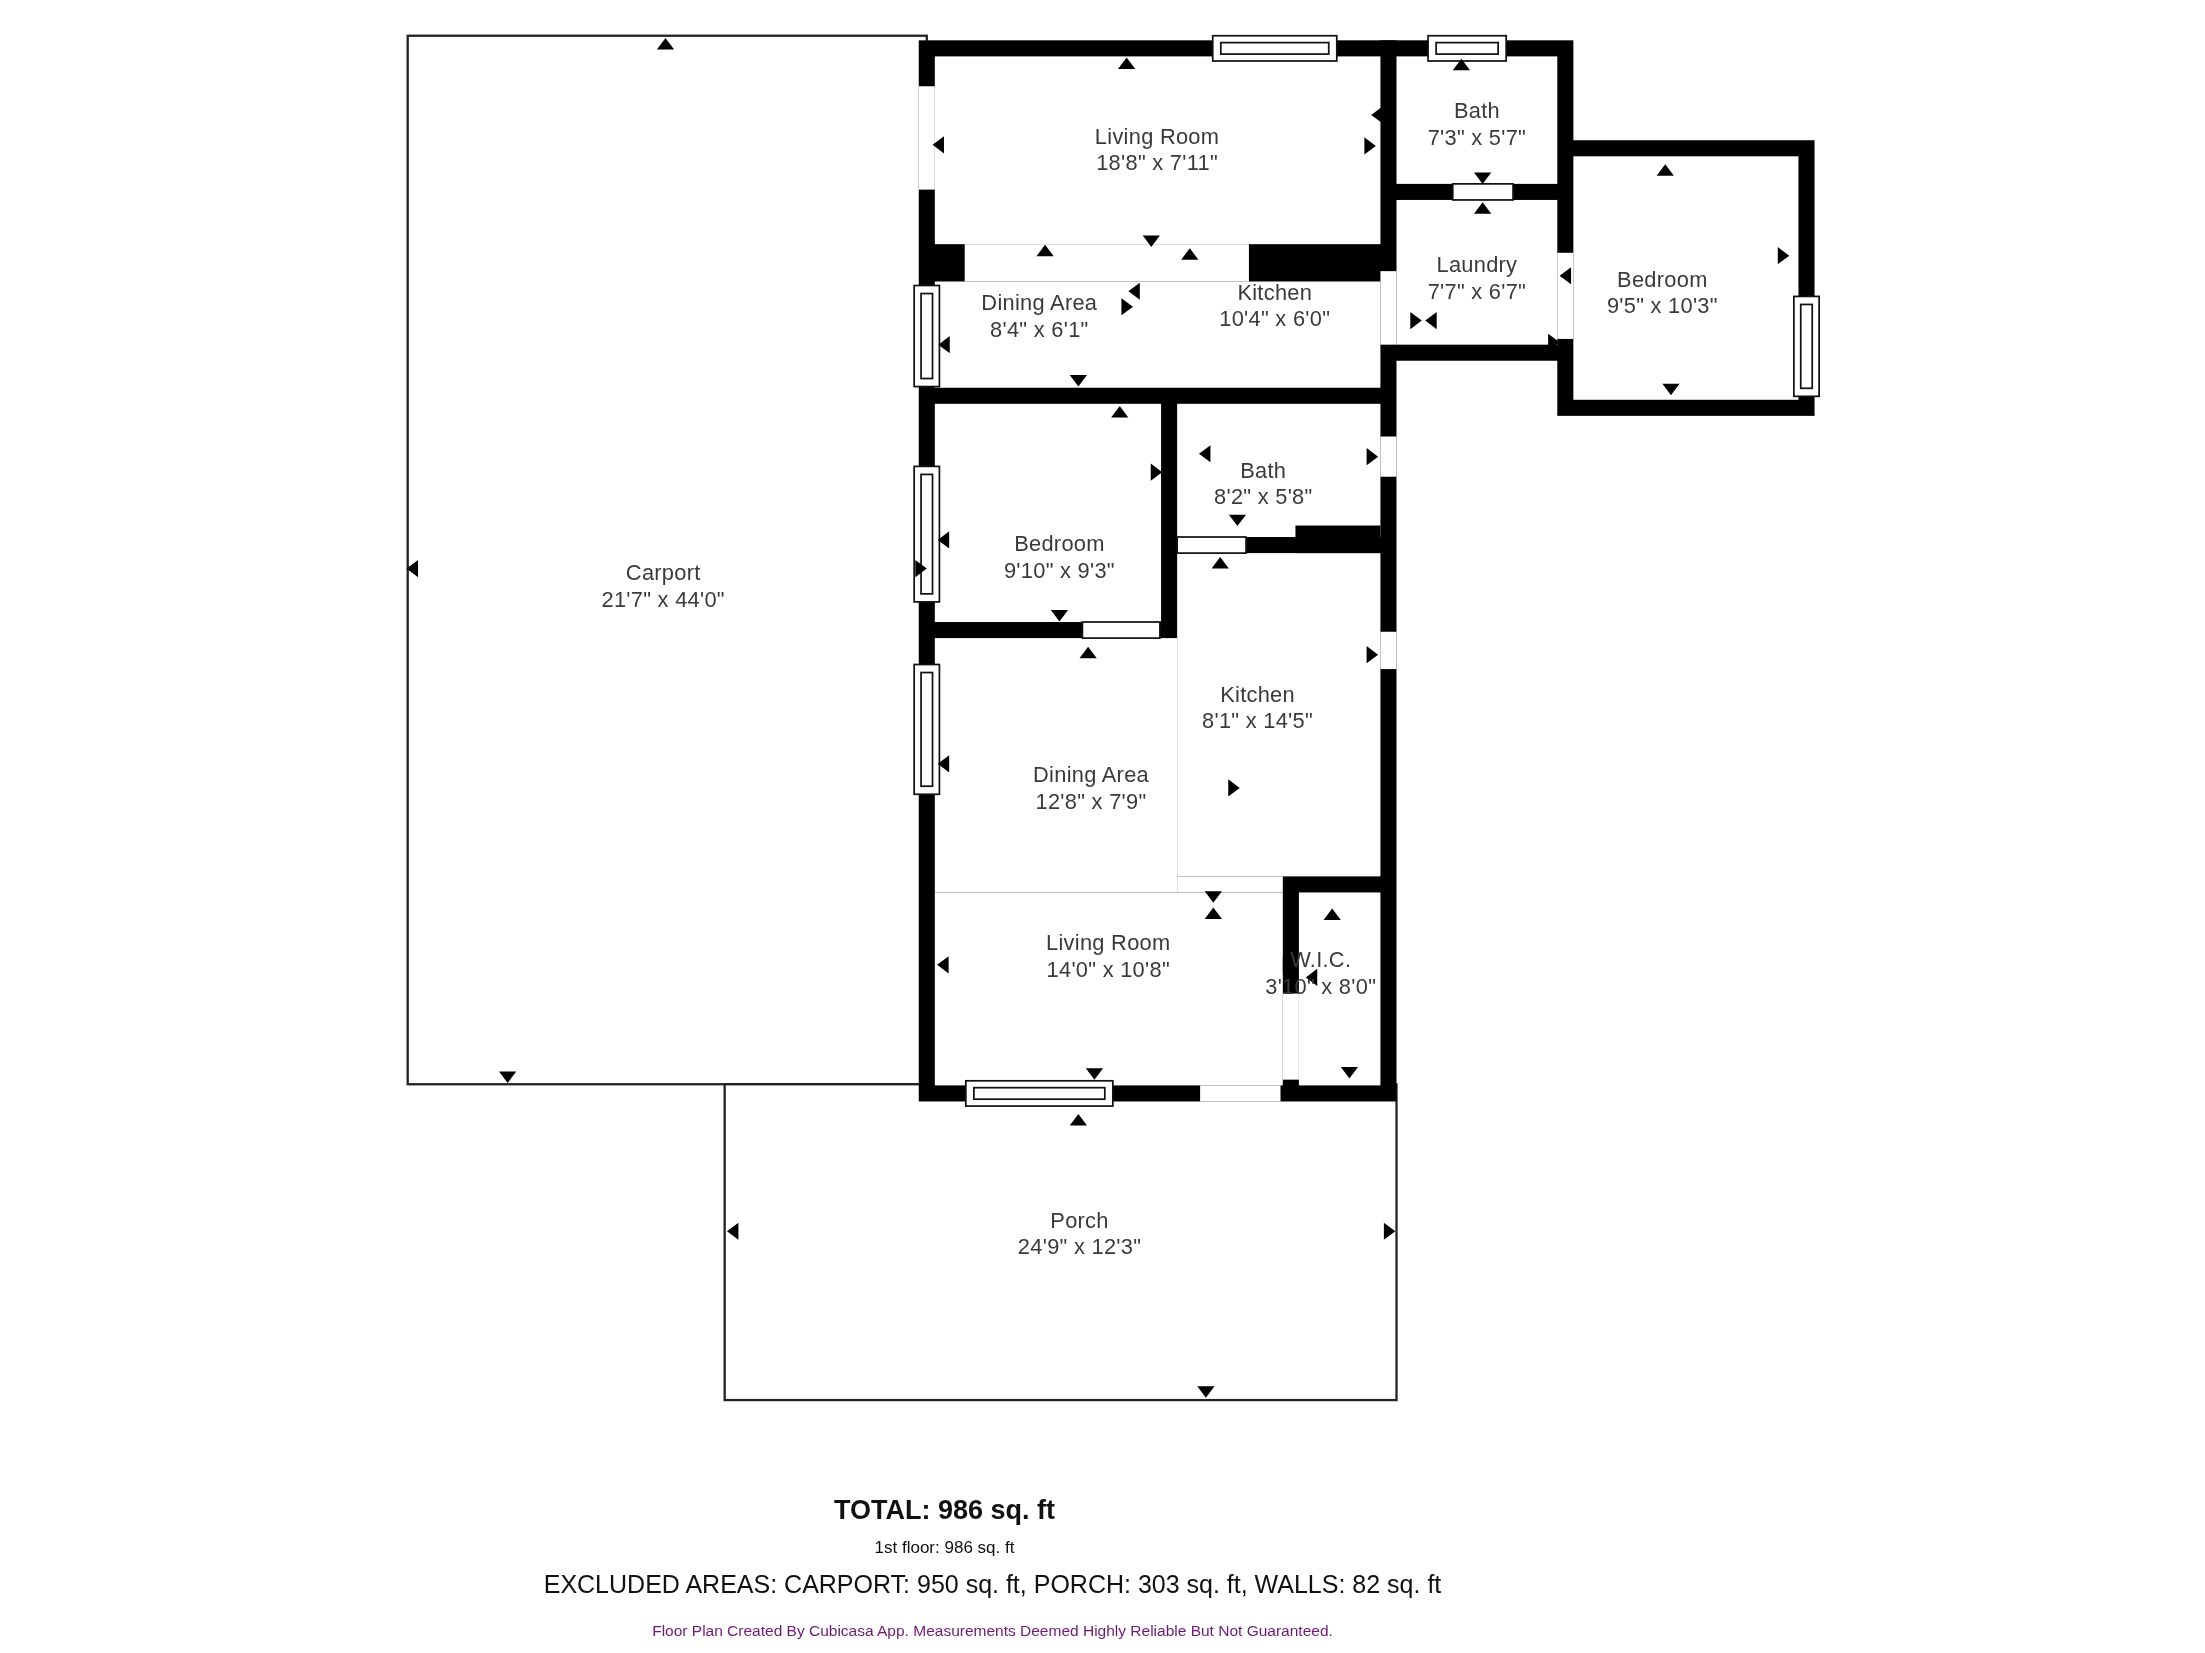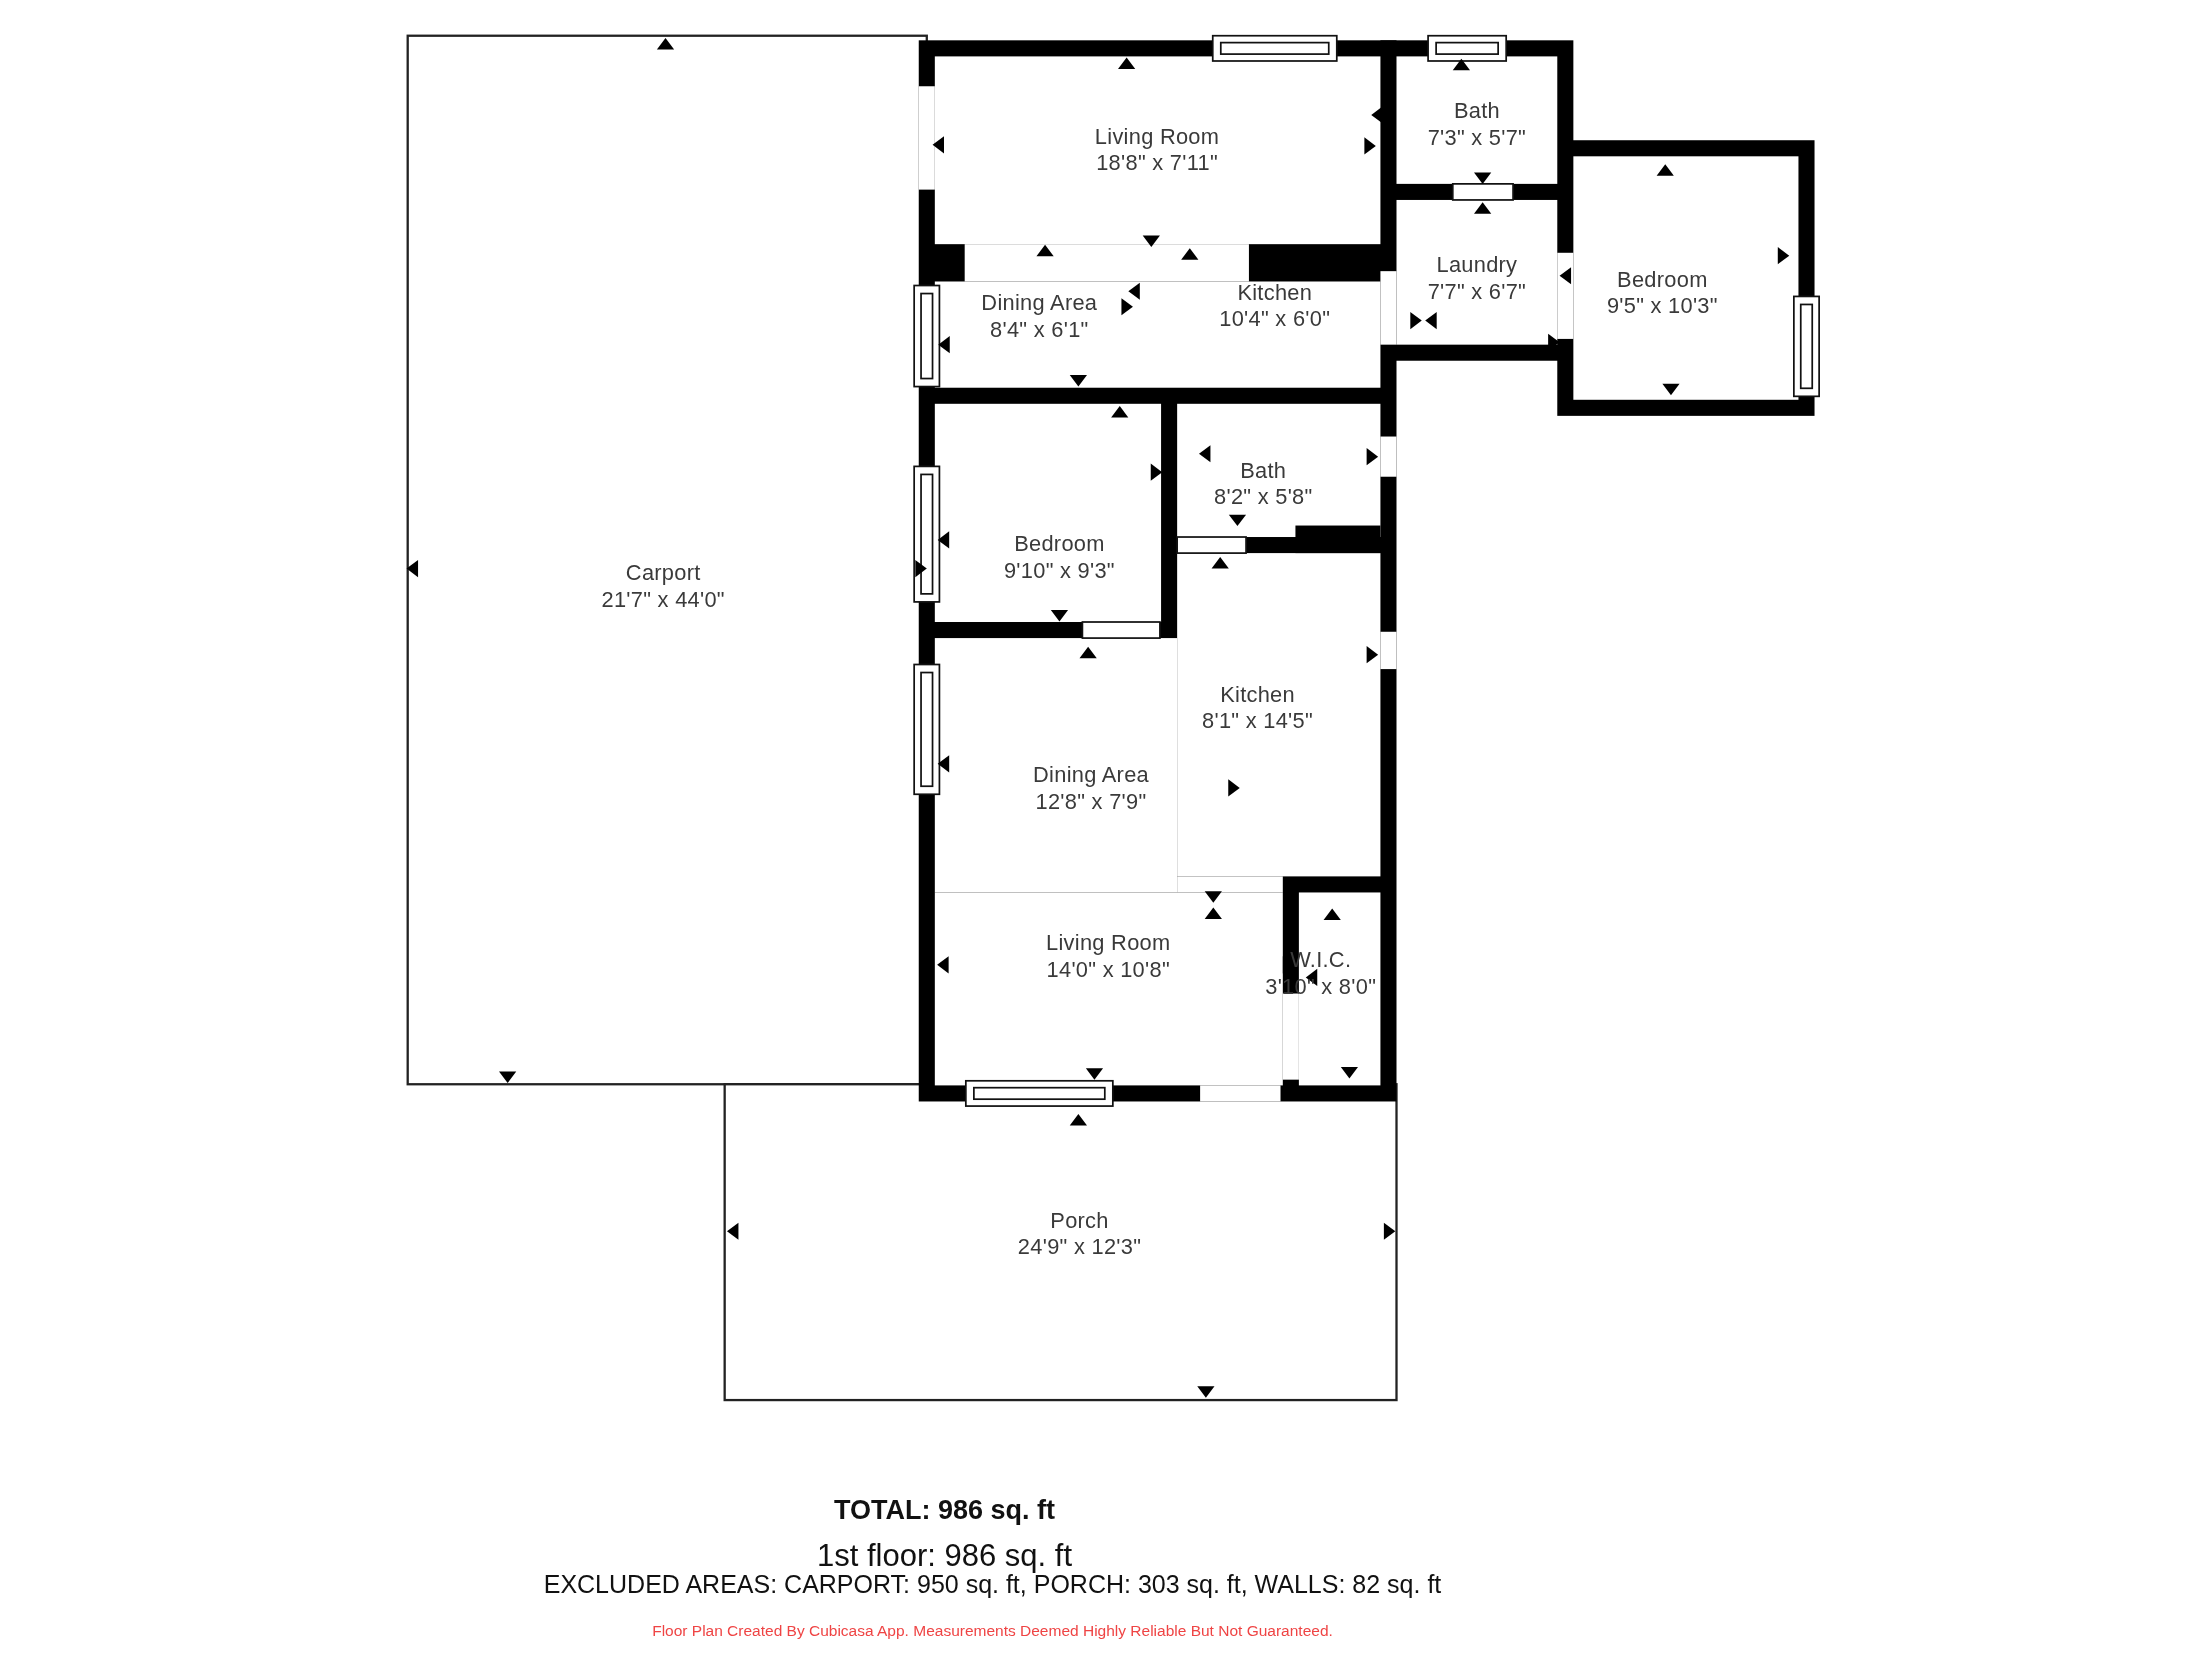--- a/index.html
+++ b/index.html
@@ -15,23 +15,23 @@
     fill:#3a3a3a;
     font-family:"Liberation Sans",sans-serif;
     font-size:38px;
     letter-spacing:.5px;
   }
   .summary{
     position:absolute;left:2px;width:1885px;text-align:center;
     color:#111111;white-space:pre;
   }
   .sum-total{top:1495px;font-size:27px;font-weight:700;}
-  .sum-floor{top:1538px;font-size:31px;font-weight:400;}
+  .sum-floor{top:1538px;font-size:17px;font-weight:400;}
   .sum-excluded{top:1570px;font-size:25px;font-weight:400;padding-left:48px;}
-  .sum-footer{top:1622px;font-size:15.5px;font-weight:400;color:#ef4444;padding-left:48px;}
+  .sum-footer{top:1622px;font-size:15.5px;font-weight:400;color:#701a75;padding-left:48px;}
 </style>
 </head>
 <body>
 
 <div class="stage">
 
 <svg class="plan-svg" width="2205" height="1654" viewBox="0 0 3840 2880" xmlns="http://www.w3.org/2000/svg">
 
   <defs>
     <polygon id="tri-u" points="0,-10 15,10 -15,10"></polygon>

